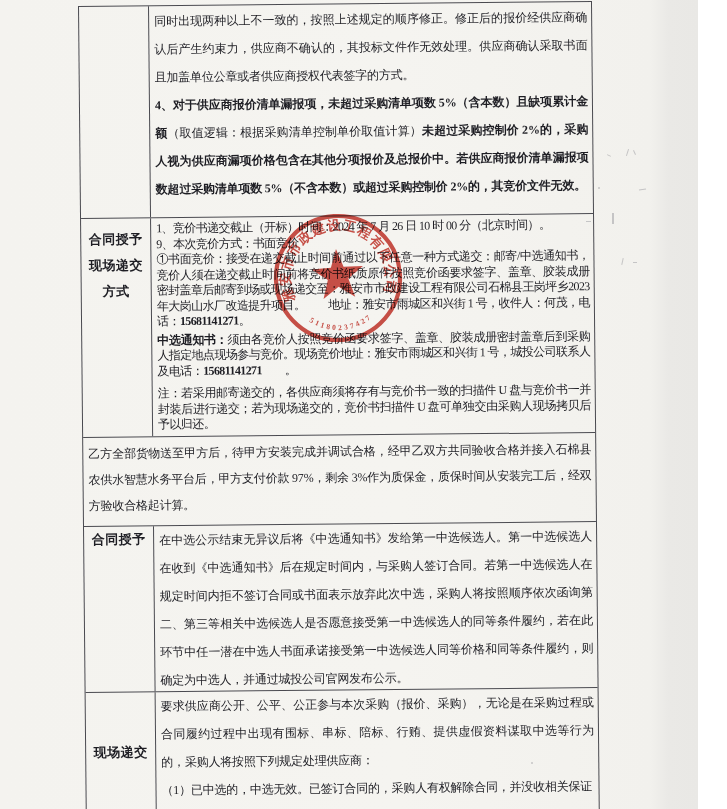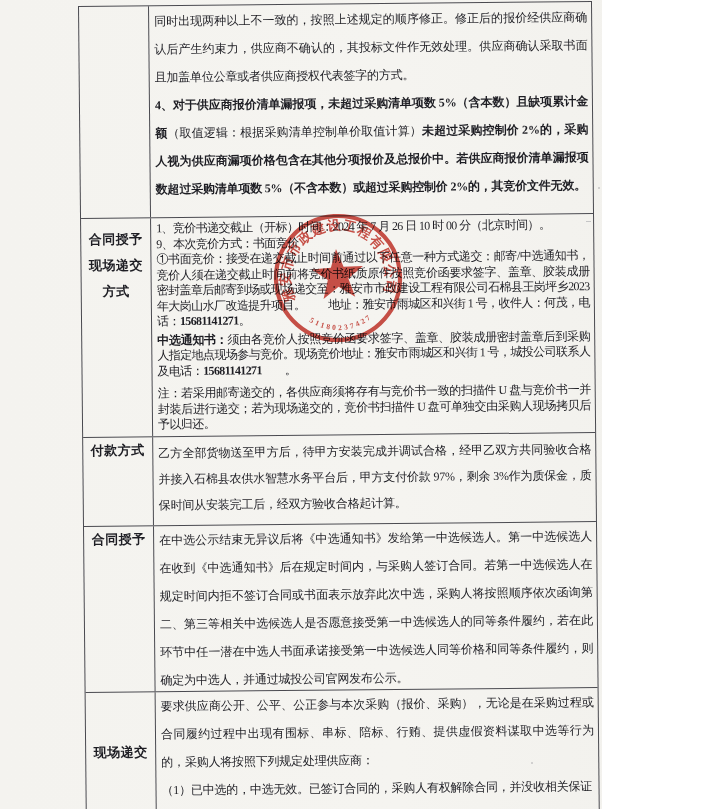--- a/index.html
+++ b/index.html
@@ -1,18 +1,18 @@
 <!DOCTYPE html>
 <html><head>
 <meta charset="utf-8">
 <style>
   html,body{margin:0;padding:0;}
   .page{
     position:relative;
-    width:602px;height:809px;
+    width:698px;height:809px;
     overflow:hidden;
     background:linear-gradient(90deg,#f4f3ef 0px,#f5f4f0 400px,#f2f1ed 650px,#eae9e6 668px,#e8e7e4 727px);
     font-family:"Liberation Serif","DejaVu Serif",serif;
     color:var(--ink,#1e1e24);
   }
   .doc-table{
     position:absolute;left:78px;top:6px;width:514px;height:820px;
     transform:rotate(-0.55deg);transform-origin:0 0;
     border-top:1.5px solid var(--line,#4a4a50);
     border-left:1.5px solid var(--line,#4a4a50);
@@ -95,23 +95,20 @@
       <div class="cell content-cell">
           <p class="para"><span>1、竞价书递交截止（开标）时间：2024 年 7 月 26 日 10 时 00 分（北京时间）。</span></p>
           <p class="para"><span>9、本次竞价方式：</span><span class="u">书面竞价</span></p>
           <p class="para"><span>①书面竞价：接受在递交截止时间前通过以下任意一种方式递交：</span><span class="u">邮寄/中选通知书</span><span>，竞价人须在递交截止时间前将竞价书纸质原件按照竞价函要求签字、盖章、胶装成册密封盖章后邮寄到场或现场递交至：雅安市市政建设工程有限公司石棉县王岗坪乡2023年大岗山水厂改造提升项目。　　地址：雅安市雨城区和兴街 1 号，收件人：何茂，电话：</span><span class="b u">15681141271</span><span>。</span></p>
           <p class="para gap2"><span class="b">中选通知书：</span><span>须由各竞价人按照竞价函要求签字、盖章、胶装成册密封盖章后到采购人指定地点现场参与竞价。现场竞价地址：雅安市雨城区和兴街 1 号，城投公司联系人及电话：</span><span class="b u">15681141271　　</span><span>。</span></p>
           <p class="para gap"><span>注：若采用邮寄递交的，各供应商须将存有与竞价书一致的扫描件 U 盘与竞价书一并封装后进行递交；若为现场递交的，竞价书扫描件 U 盘可单独交由采购人现场拷贝后予以归还。</span></p>
         </div>
     </div>
 
     <div class="row row3">
-      <div class="cell label-cell">
-          <div>付款方式</div>
-        </div>
       <div class="cell content-cell">
           <p class="para"><span>乙方全部货物送至甲方后，待甲方安装完成并调试合格，经甲乙双方共同验收合格并接入石棉县农供水智慧水务平台后，甲方支付价款 97%，剩余 3%作为质保金，质保时间从安装完工后，经双方验收合格起计算。</span></p>
         </div>
     </div>
 
     <div class="row row4">
       <div class="cell label-cell">
           <div>合同授予</div>
         </div>
       <div class="cell content-cell">

